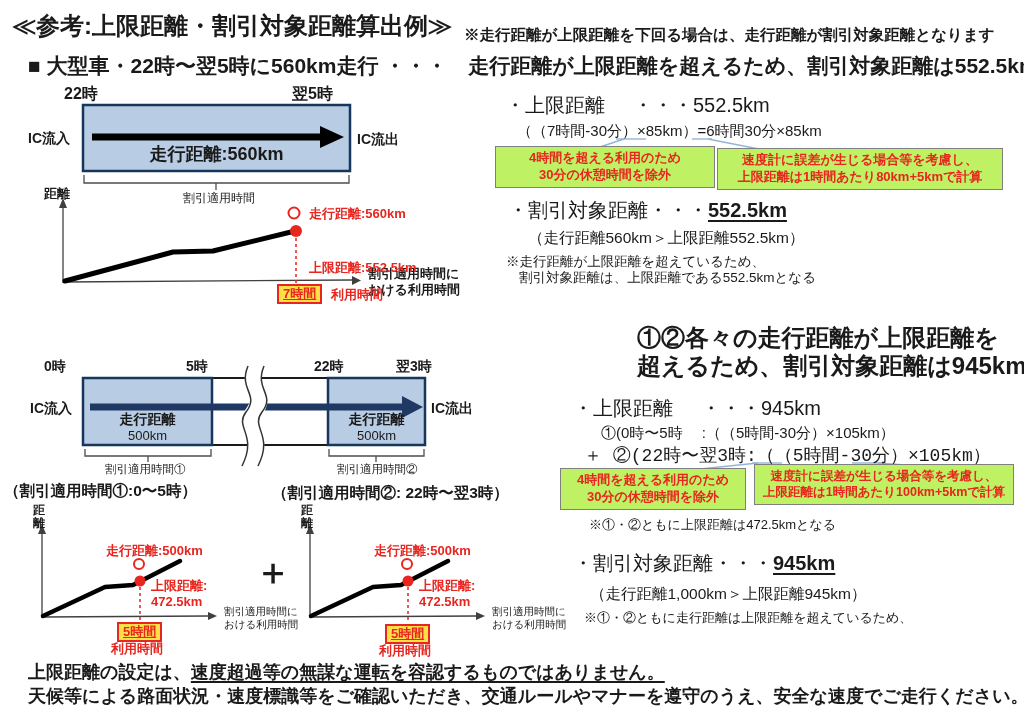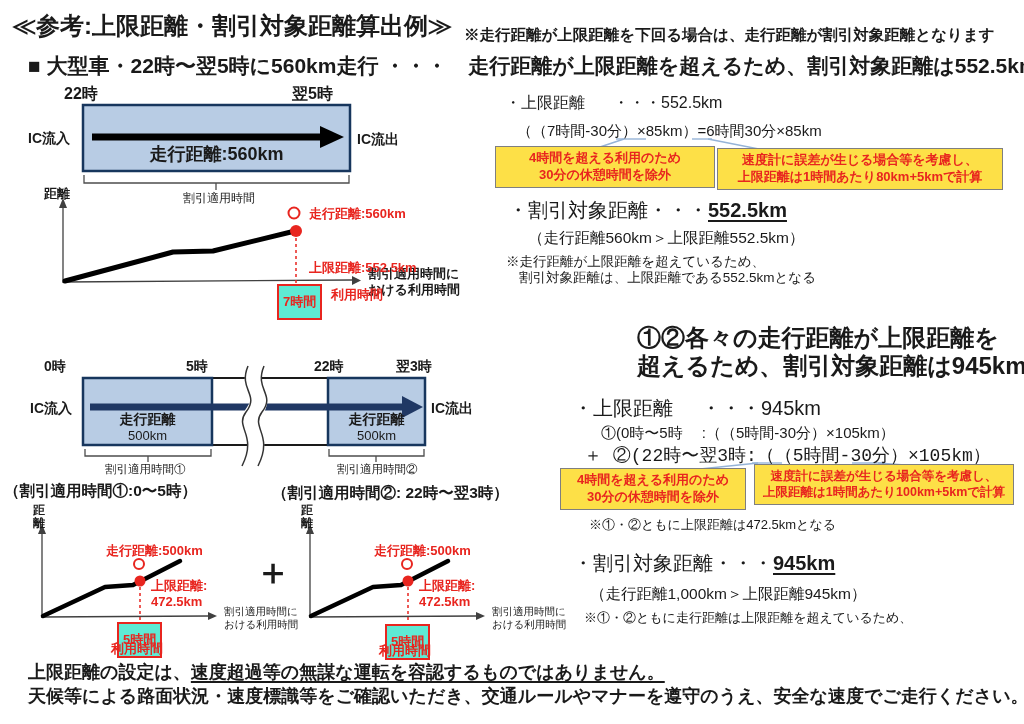--- a/index.html
+++ b/index.html
@@ -2,22 +2,22 @@
 <html><head>
 <meta charset="utf-8">
 <style>
   html,body{margin:0;padding:0;background:#fff;}
   #canvas{position:relative;width:1024px;height:724px;background:#ffffff;overflow:hidden;
           font-family:"Liberation Sans",sans-serif;color:#1a1a1a;}
   #shapes{position:absolute;left:0;top:0;width:1024px;height:724px;}
   .t{position:absolute;white-space:nowrap;line-height:1.2;}
   .b{font-weight:bold;}
   .red{color:#e8251f;}
-  .rbox{border:2px solid #e8251f;padding:8px 4px;background:#5eead4;}
-  .note{position:absolute;border:1px solid #7f7f7f;background:#fde047;color:#e8251f;
+  .rbox{border:2px solid #e8251f;padding:0 4px;background:#fde047;text-decoration:underline;}
+  .note{position:absolute;border:1px solid #7f7f7f;background:#bef264;color:#e8251f;
         font-weight:bold;font-size:13px;line-height:1.3;text-align:center;padding:3px 2px;}
   .note .ln{display:block;white-space:nowrap;}
   .stack .ln{display:block;white-space:nowrap;}
   .u{font-weight:bold;text-decoration:underline;text-decoration-thickness:2px;text-underline-offset:3px;}
   .ctr{text-align:center;}
 </style>
 </head>
 <body>
 
 <div id="canvas">
@@ -109,21 +109,21 @@
   <div class="t b" style="left:44px;top:186px;font-size:13px;">距離</div>
   <div class="t b stack" style="left:368px;top:266px;font-size:13px;">
     <span class="ln">割引適用時間に</span>
     <span class="ln">おける利用時間</span>
   </div>
   <div class="t b red" style="left:309px;top:206px;font-size:13px;">走行距離:560km</div>
   <div class="t b red" style="left:309px;top:224px;font-size:13px;margin-top:36px;">上限距離:552.5km</div>
   <div class="t b red rbox" style="left:277px;top:284px;font-size:13px;">7時間</div>
   <div class="t b red" style="left:331px;top:287px;font-size:13px;">利用時間</div>
 
-  <div class="t" style="left:505px;top:93px;font-size:16px;">
+  <div class="t" style="left:505px;top:93px;font-size:20px;">
     <span>・上限距離</span><span style="margin-left:28px;">・・・552.5km</span>
   </div>
   <div class="t" style="left:517px;top:122px;font-size:15px;">（（7時間-30分）×85km）=6時間30分×85km</div>
   <div class="note" style="left:495px;top:146px;width:214px;">
     <span class="ln">4時間を超える利用のため</span>
     <span class="ln">30分の休憩時間を除外</span>
   </div>
   <div class="note" style="left:717px;top:148px;width:280px;">
     <span class="ln">速度計に誤差が生じる場合等を考慮し、</span>
     <span class="ln">上限距離は1時間あたり80km+5kmで計算</span>

